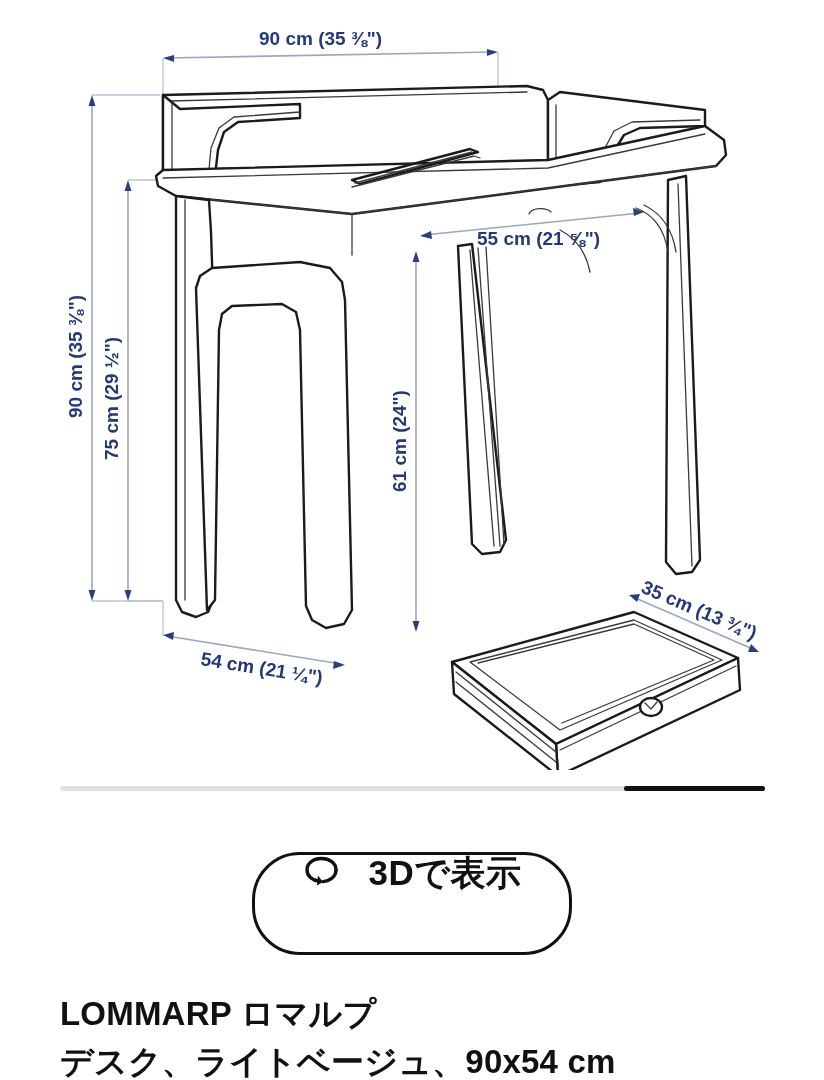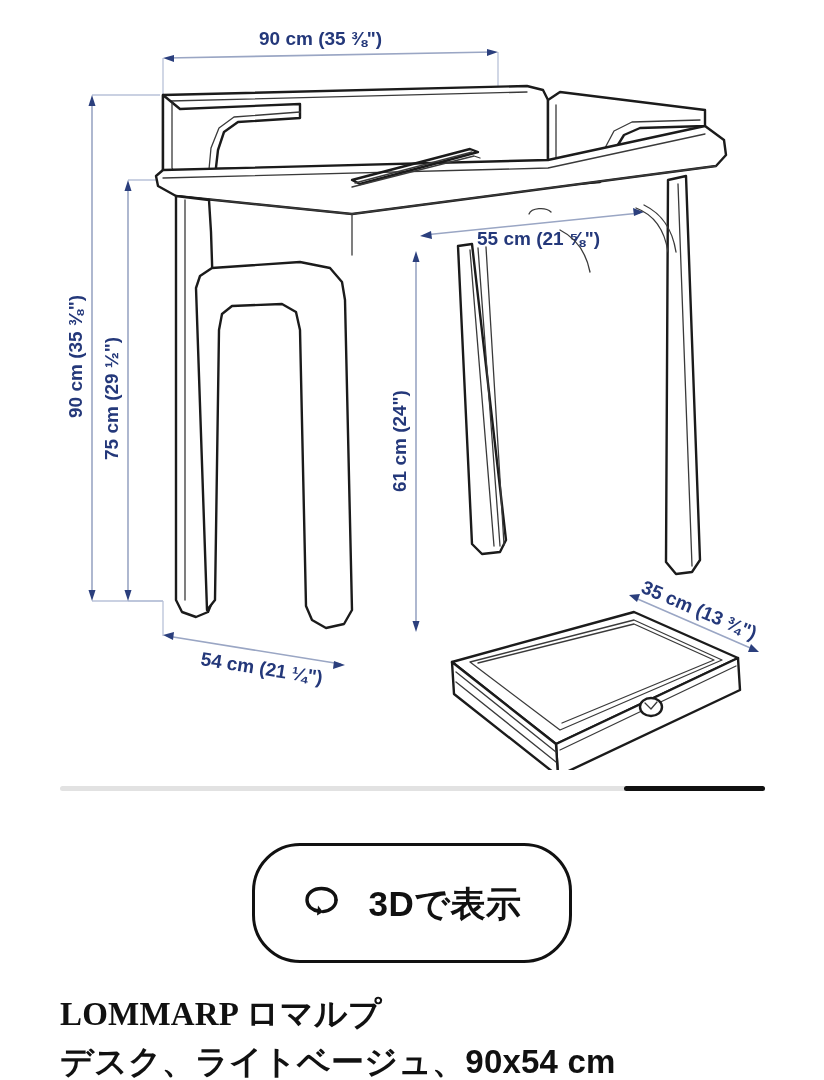--- a/index.html
+++ b/index.html
@@ -57,26 +57,25 @@
     top: 843px;
     width: 824px;
     height: 120px;
     display: flex;
     justify-content: center;
     align-items: center;
     gap: 52px;
   }
   .pill-button {
     box-sizing: border-box;
-    height: 120px;
+    height: 103px;
     border: 3px solid #111111;
     border-radius: 48px;
     background: #ffffff;
     display: flex;
-    align-items: center;
     justify-content: center;
     gap: 22px;
     padding: 0 34px;
     cursor: pointer;
     user-select: none;
   }
   #btn-3d { width: 320px; }
   #btn-room { width: 342px; }
   .pill-label {
     font-size: 35px;
@@ -99,21 +98,20 @@
     width: 740px;
   }
   #product-name {
     font-size: 33px;
     font-weight: bold;
     color: #111111;
     line-height: 1.18;
     letter-spacing: 0.2px;
     white-space: nowrap;
     margin: 0;
-    font-family: Liberation Serif, serif;
   }
   #product-desc {
     font-size: 33px;
     font-weight: bold;
     color: #111111;
     line-height: 1.18;
     letter-spacing: 0.2px;
     white-space: nowrap;
     margin: 9px 0 0 0;
   }

